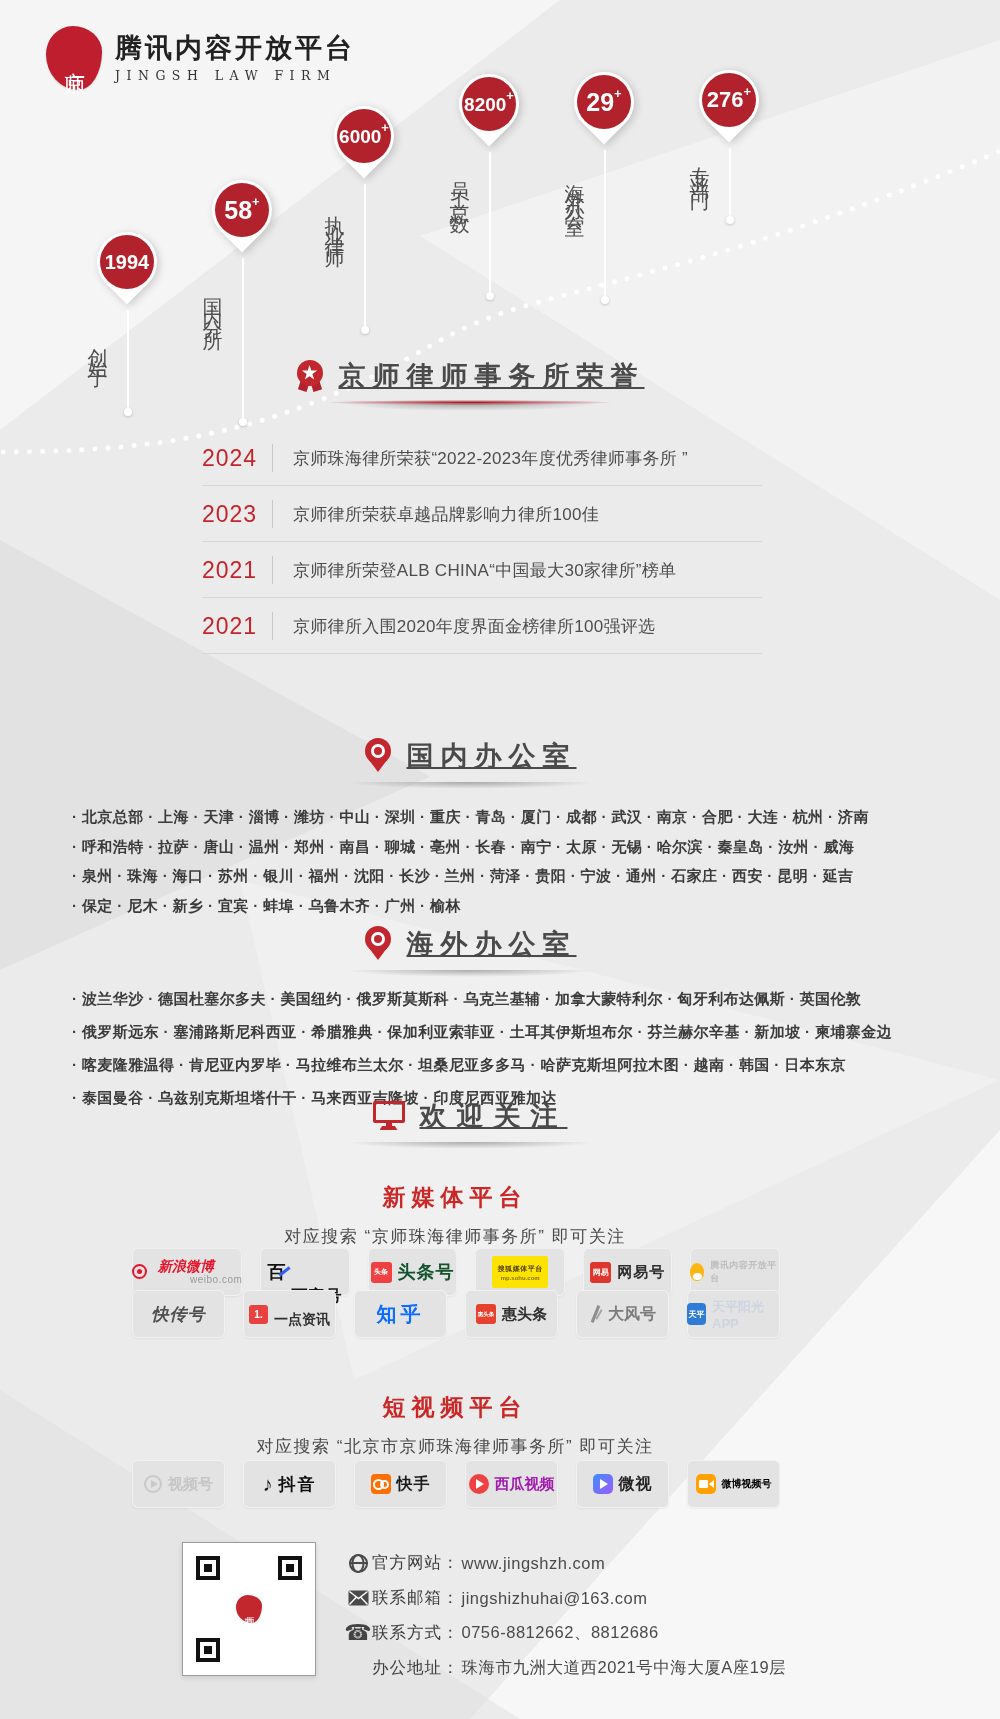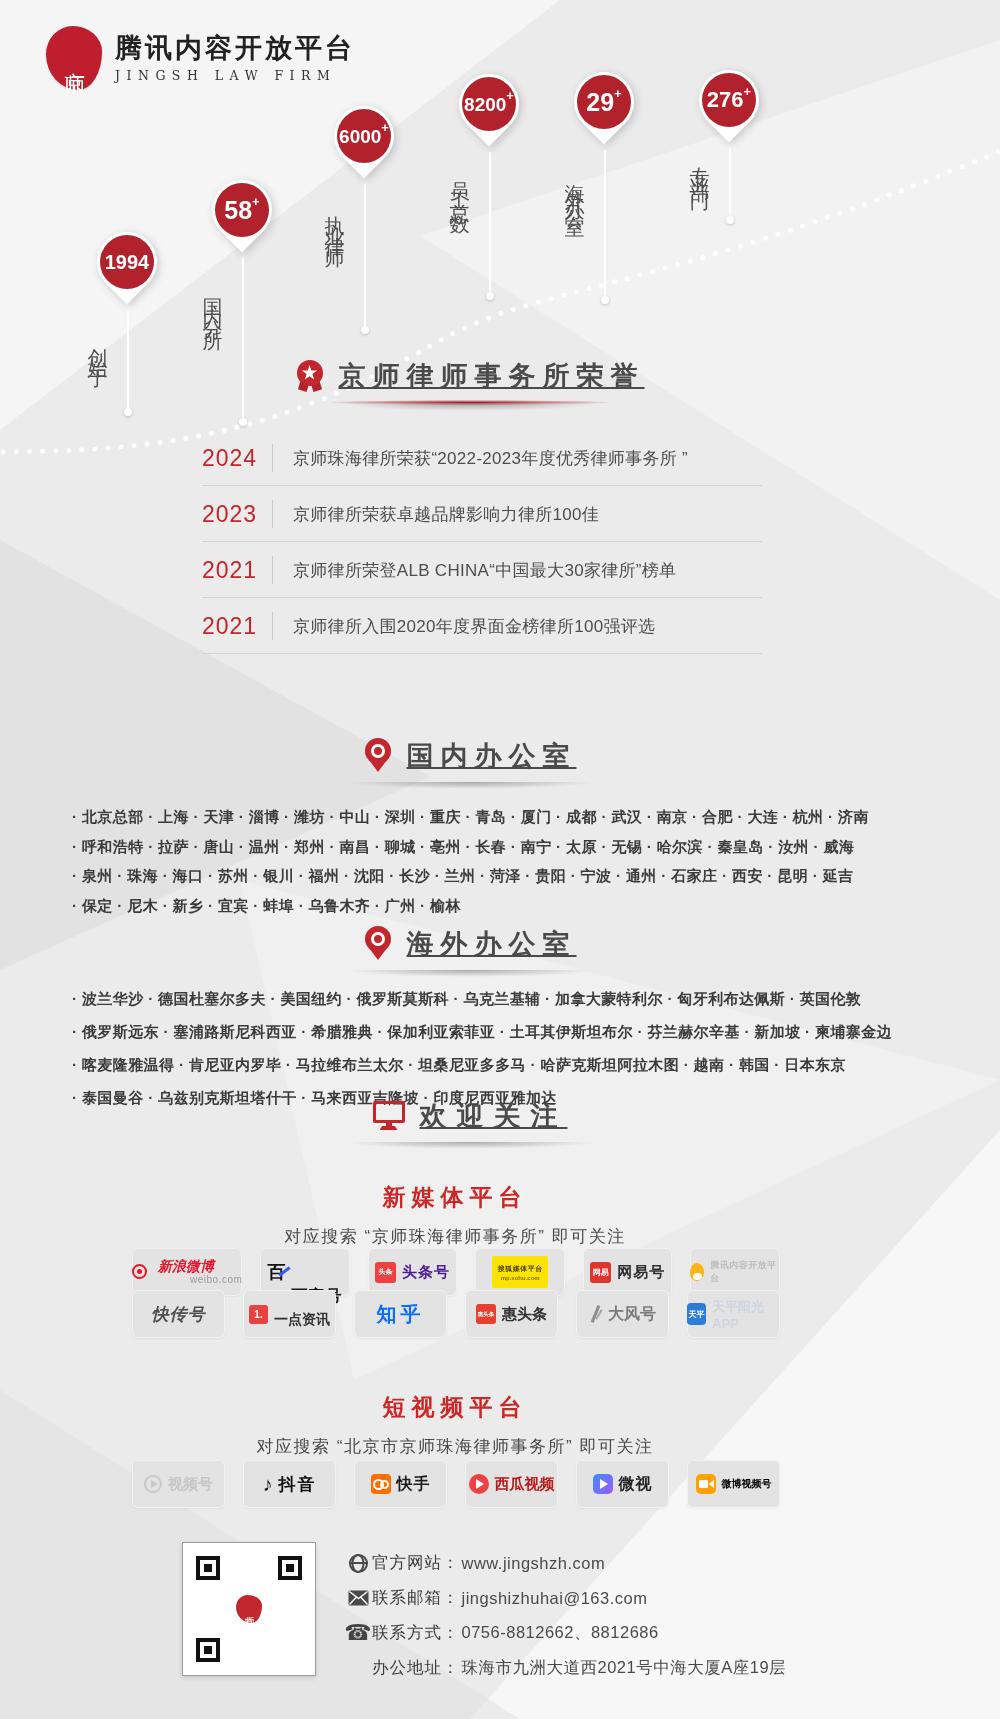--- a/index.html
+++ b/index.html
@@ -88,21 +88,21 @@
   .ic-weibo .eye{display:block;width:15px;height:15px;border:2px solid #e6162d;border-radius:50%;margin-top:2px;position:relative;}
   .ic-weibo .eye::after{content:"";position:absolute;inset:3px;background:#e6162d;border-radius:50%;}
   .l-weibo{color:#e6162d;font-style:italic;font-weight:bold;font-size:14px;}
   
   .ic-bjh{font-weight:bold;font-size:18px;color:#111;position:relative;font-family:"DejaVu Serif",serif;}
   .ic-bjh::after{content:"";position:absolute;width:13px;height:3px;background:#315efb;transform:rotate(-38deg);right:-5px;top:10px;}
   .l-bjh{color:#141414;font-weight:bold;font-size:16px;letter-spacing:1px;margin-top:48px;}
   
   .ic-tt{width:21px;height:21px;background:#f04142;border-radius:3px;color:#fff;font-size:7px;font-weight:bold;
          display:flex;align-items:center;justify-content:center;}
-  .l-tt{color:#4c1d95;font-weight:bold;font-size:15px;letter-spacing:1px;}
+  .l-tt{color:#14532d;font-weight:bold;font-size:18px;letter-spacing:1px;}
   
   .ic-sohu{width:56px;height:32px;background:#fde300;border-radius:2px;display:flex;flex-direction:column;
          align-items:center;justify-content:center;color:#584400;font-weight:bold;gap:1px;}
   .ic-sohu .s1{font-size:7px;letter-spacing:.5px;}
   .ic-sohu .s2{font-size:6px;color:#8a7000;}
   
   .ic-163{width:21px;height:21px;background:#de352c;border-radius:3px;color:#fff;font-size:8px;font-weight:bold;
          display:flex;align-items:center;justify-content:center;}
   .l-163{color:#2e2e2e;font-weight:bold;font-size:15px;letter-spacing:1px;}
   
@@ -137,21 +137,21 @@
   .l-sph{color:#c6c6c6;font-weight:bold;font-size:15px;}
   .ic-dy{font-size:20px;font-weight:bold;color:#161616;line-height:1;}
   .l-dy{color:#101010;font-weight:bold;font-size:17px;letter-spacing:2px;}
   .ic-ks{width:20px;height:20px;background:#ff6e00;border-radius:4px;position:relative;display:inline-block;}
   .ic-ks::before{content:"";position:absolute;left:2px;top:5px;width:7px;height:7px;border:2px solid #fff;border-radius:50%;}
   .ic-ks::after{content:"";position:absolute;right:2px;top:6px;width:5px;height:5px;border:2px solid #fff;border-radius:50%;}
   .l-ks{color:#1d1d1d;font-weight:bold;font-size:16px;letter-spacing:1px;}
   .ic-xg{width:20px;height:20px;background:#f04142;border-radius:50%;position:relative;display:inline-block;}
   .ic-xg::after{content:"";position:absolute;left:7px;top:5px;border-left:8px solid #fff;
          border-top:5px solid transparent;border-bottom:5px solid transparent;}
-  .l-xg{color:#b91c1c;font-weight:bold;font-size:15px;}
+  .l-xg{color:#a21caf;font-weight:bold;font-size:15px;}
   .ic-ws{width:20px;height:20px;border-radius:5px;background:linear-gradient(135deg,#3f8cff,#9a5cff);position:relative;display:inline-block;}
   .ic-ws::after{content:"";position:absolute;left:7px;top:5px;border-left:8px solid #fff;
          border-top:5px solid transparent;border-bottom:5px solid transparent;}
   .l-ws{color:#222;font-weight:bold;font-size:16px;letter-spacing:1px;}
   .ic-wbv{width:20px;height:20px;border-radius:5px;background:#ffa200;position:relative;display:inline-block;}
   .ic-wbv::after{content:"";position:absolute;left:3px;top:6px;width:9px;height:8px;background:#fff;border-radius:1px;}
   .ic-wbv::before{content:"";position:absolute;right:2px;top:6px;border-right:5px solid #fff;
          border-top:4px solid transparent;border-bottom:4px solid transparent;}
   .l-wbv{color:#000000;font-weight:bold;font-size:10px;font-family:Liberation Serif, serif;}
   

